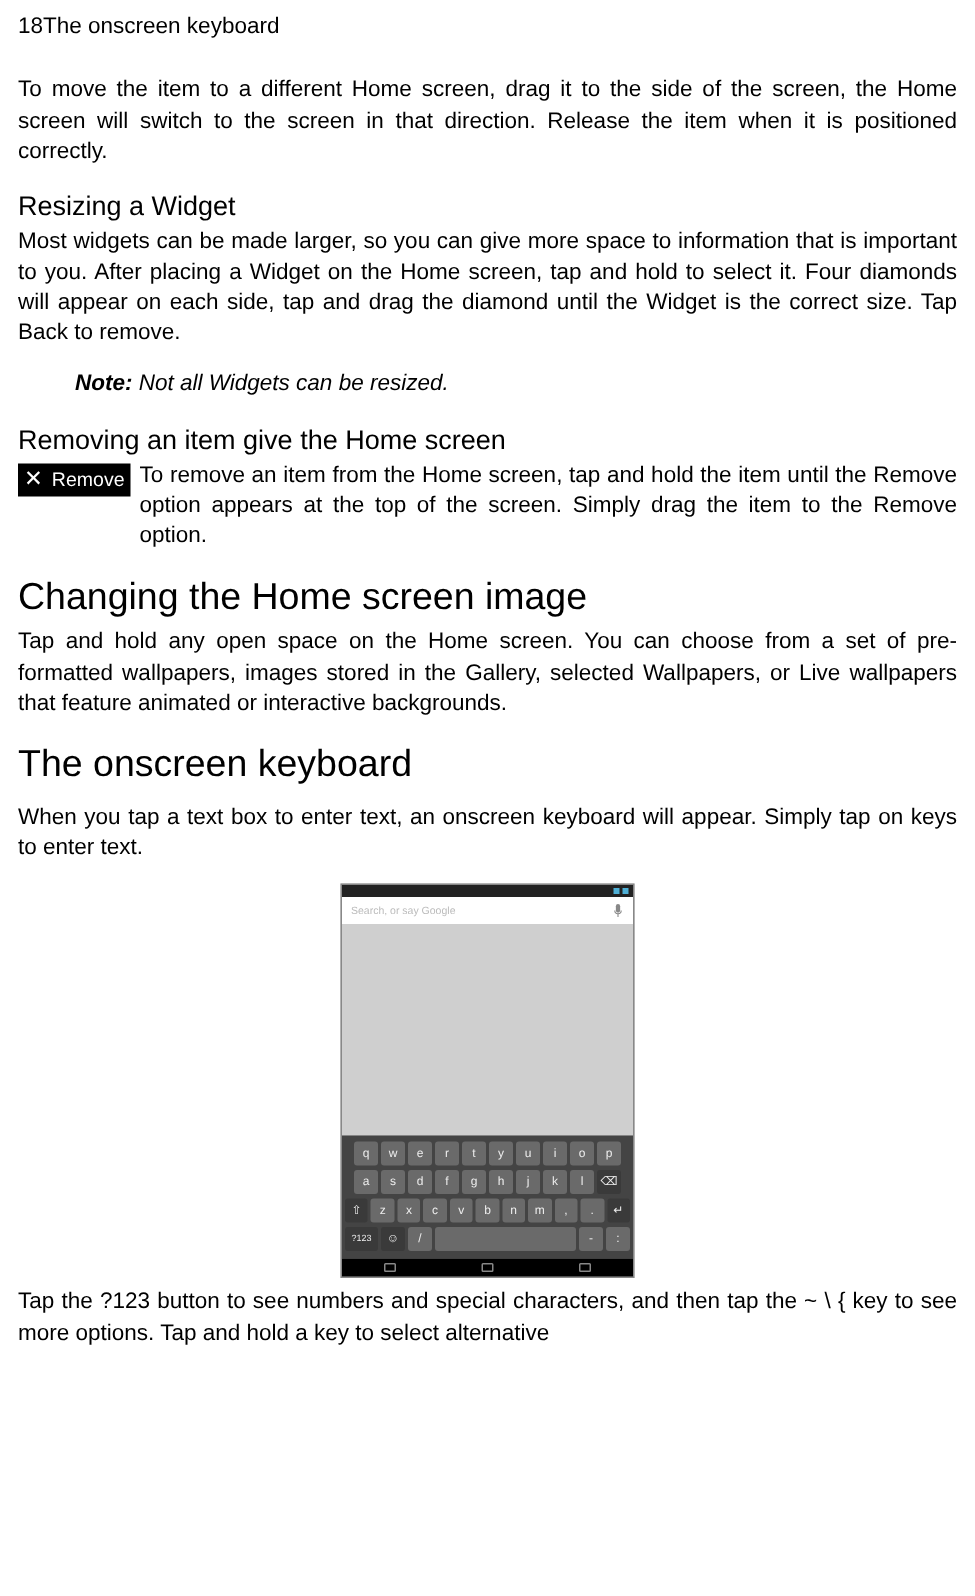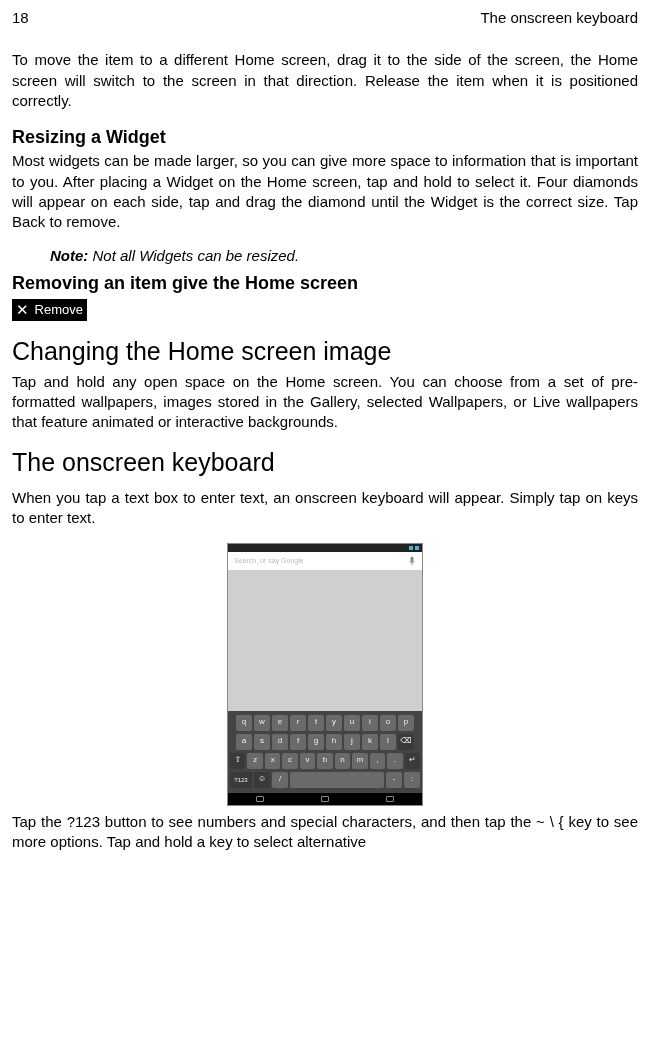--- a/index.html
+++ b/index.html
@@ -8,37 +8,37 @@
       height: 1064px;
       font-family: Arial, Helvetica, sans-serif;
       font-size: 15px;
       color: #000;
       background: #fff;
       padding: 8px 12px 0 12px;
       line-height: 1.35;
     }
     .header-row {
       display: flex;
-      justify-content: space-between;
+      justify-content: flex-start;
       font-size: 15px;
       margin-bottom: 22px;
     }
     .body-para {
       text-align: justify;
       margin-bottom: 14px;
     }
     .h3 {
       font-size: 18px;
-      font-weight: 700;
+      font-weight: 400;
       margin-bottom: 2px;
     }
     .note {
       font-style: italic;
       margin-left: 38px;
-      margin-bottom: 4px;
+      margin-bottom: 14px;
     }
     .note .label { font-weight: bold; }
     .remove-block {
       display: flex;
       gap: 6px;
       margin-bottom: 14px;
       text-align: justify;
     }
     .remove-chip {
       display: inline-flex;
@@ -157,20 +157,23 @@
 </p>
 <p class="note">
   <span class="label">Note:</span><span> Not all Widgets can be resized.</span>
 </p>
 
 <div class="h3">Removing an item give the Home screen</div>
 <div class="remove-block">
   <span class="remove-chip">
     <span class="x">✕</span>
     <span>Remove</span>
+  </span>
+  <span>
+    <span>To remove an item from the Home screen, tap and hold the item until the </span><b>Remove</b><span> option appears at the top of the screen. Simply drag the item to the </span><b>Remove</b><span> option.</span>
   </span>
 </div>
 
 <div class="h2">Changing the Home screen image</div>
 <p class="body-para">Tap and hold any open space on the Home screen. You can choose from a set of pre-formatted wallpapers, images stored in the Gallery, selected Wallpapers, or Live wallpapers that feature animated or interactive backgrounds.</p>
 
 <div class="h1">The onscreen keyboard</div>
 <p class="body-para">When you tap a text box to enter text, an onscreen keyboard will appear. Simply tap on keys to enter text.</p>
 
 <div class="phone-wrap">

